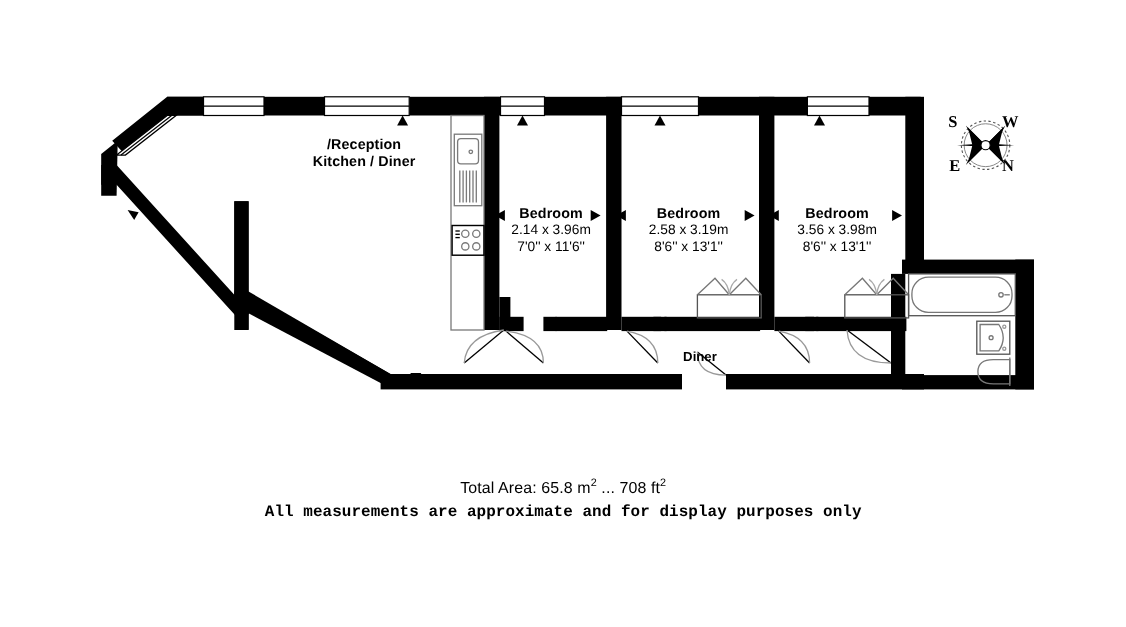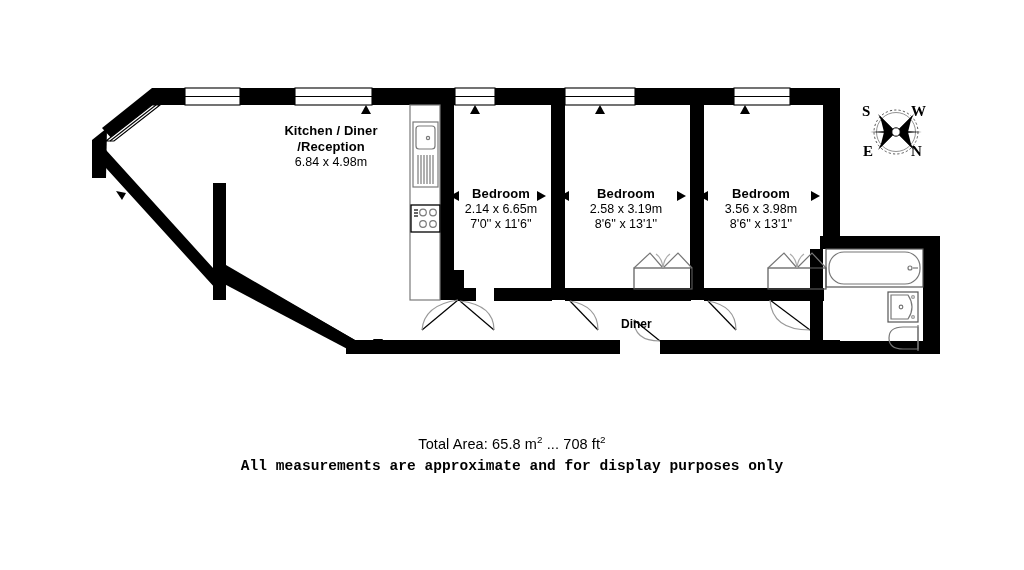--- a/index.html
+++ b/index.html
@@ -280,28 +280,27 @@
 
       <polygon points="896,132 878,114 887,131 870,132 887,133 878,150 896,132" fill="#000"></polygon>
       <polygon points="896,132 914,114 905,131 922,132 905,133 914,150 896,132" fill="#000"></polygon>
       <polygon points="880,116 896,132 880,148 884,132" fill="#000"></polygon>
       <polygon points="912,116 896,132 912,148 908,132" fill="#000"></polygon>
       <circle cx="896" cy="132" r="4.2" fill="#ffffff" stroke="#000" stroke-width="1"></circle>
     </g>
   </svg>
 
   <div class="room-label multi" style="left:241px; top:123px; width:180px;">
+    <span class="rl-name">/Reception</span>
     <span class="rl-name">Kitchen / Diner</span>
-    <span class="rl-name">/Reception</span>
-    <div class="rl-metric">6.84 x 4.98m</div>
   </div>
 
   <div class="room-label" style="left:431px; top:186px; width:140px;">
     <div class="rl-name">Bedroom</div>
-    <div class="rl-metric">2.14 x 6.65m</div>
+    <div class="rl-metric">2.14 x 3.96m</div>
     <div class="rl-imperial">7'0'' x 11'6''</div>
   </div>
 
   <div class="room-label" style="left:556px; top:186px; width:140px;">
     <div class="rl-name">Bedroom</div>
     <div class="rl-metric">2.58 x 3.19m</div>
     <div class="rl-imperial">8'6'' x 13'1''</div>
   </div>
 
   <div class="room-label" style="left:691px; top:186px; width:140px;">

